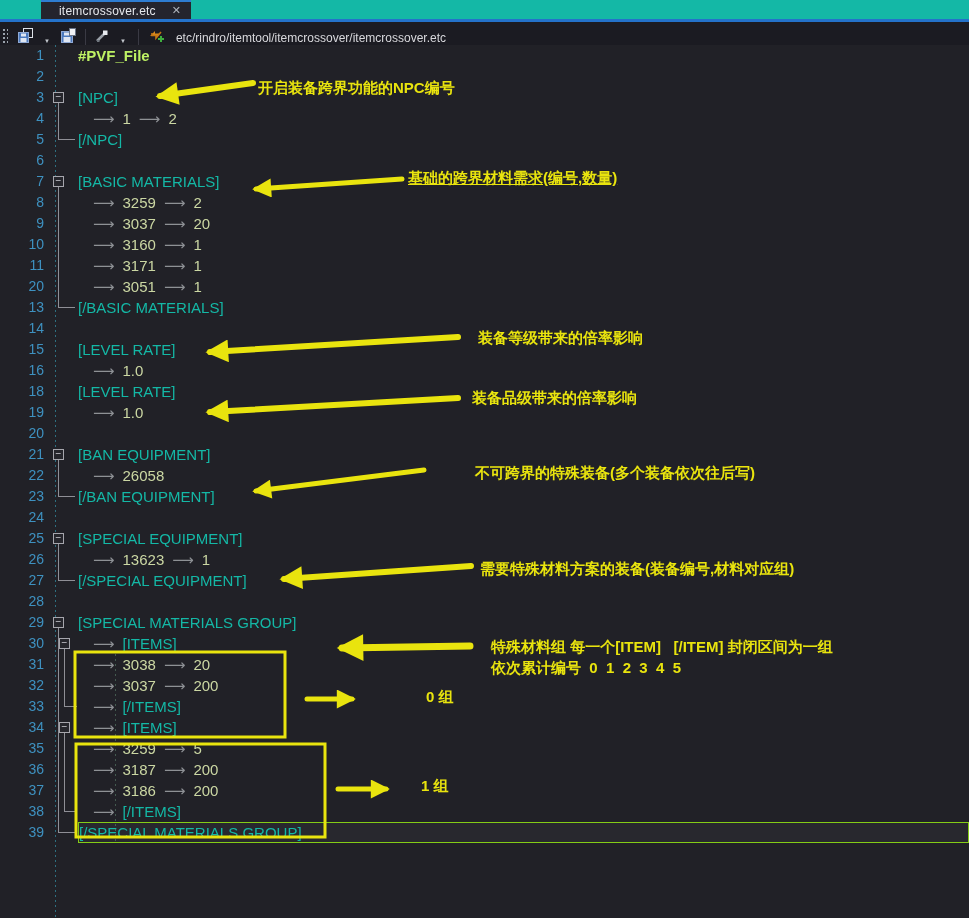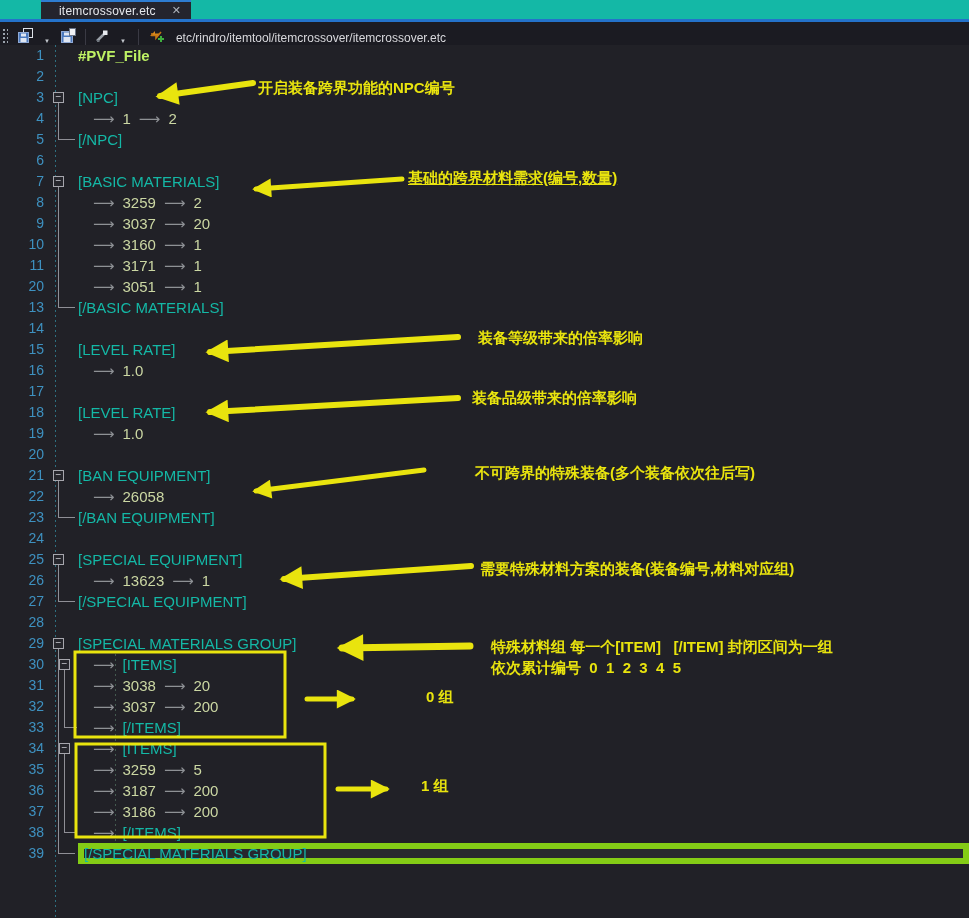--- a/index.html
+++ b/index.html
@@ -38,21 +38,21 @@
   .fh{position:absolute;top:10px;height:1px;background:#8f8f96;}
   .fbox{position:absolute;top:5px;width:11px;height:11px;box-sizing:border-box;border:1px solid #a6a6ad;
         background:#26262c;color:#d2d2d8;font-style:normal;font-size:10px;line-height:8px;text-align:center;cursor:pointer;}
   .txt{display:flex;align-items:center;height:21px;flex:1;min-width:0;font-size:15px;white-space:nowrap;}
   .txt span{margin-right:8px;}
   .ind1{padding-left:15px;}
   .tok-tag{color:#14b8a6;}
   .tok-arrow{color:#8e9195;}
   .tok-num{color:#cbd7a3;}
   .tok-comment{color:#bef264;font-weight:bold;}
-  .line.current .txt{background:#28282e;border:6px solid #84cc16;box-sizing:border-box;}
+  .line.current .txt{background:#28282e;border:1px solid #84cc16;box-sizing:border-box;}
 
   
   .overlay{position:absolute;left:0;top:0;width:969px;height:918px;pointer-events:none;}
   .ann-text{position:absolute;color:#e9e40e;font-size:15px;font-weight:bold;white-space:pre;line-height:17px;}
   svg.ann{position:absolute;left:0;top:0;}
 
   
   .icon svg{display:block;}
 </style>
 </head>
@@ -264,25 +264,20 @@
             <span class="tok-tag">[LEVEL RATE]</span>
           </div>
         </div>
         <div class="line">
           <div class="num">16</div>
           <div class="fold"></div>
           <div class="txt ind1">
             <span class="tok-arrow">⟶</span>
             <span class="tok-num">1.0</span>
           </div>
-        </div>
-        <div class="line">
-          <div class="num">17</div>
-          <div class="fold"></div>
-          <div class="txt "></div>
         </div>
         <div class="line">
           <div class="num">18</div>
           <div class="fold"></div>
           <div class="txt ">
             <span class="tok-tag">[LEVEL RATE]</span>
           </div>
         </div>
         <div class="line">
           <div class="num">19</div>

